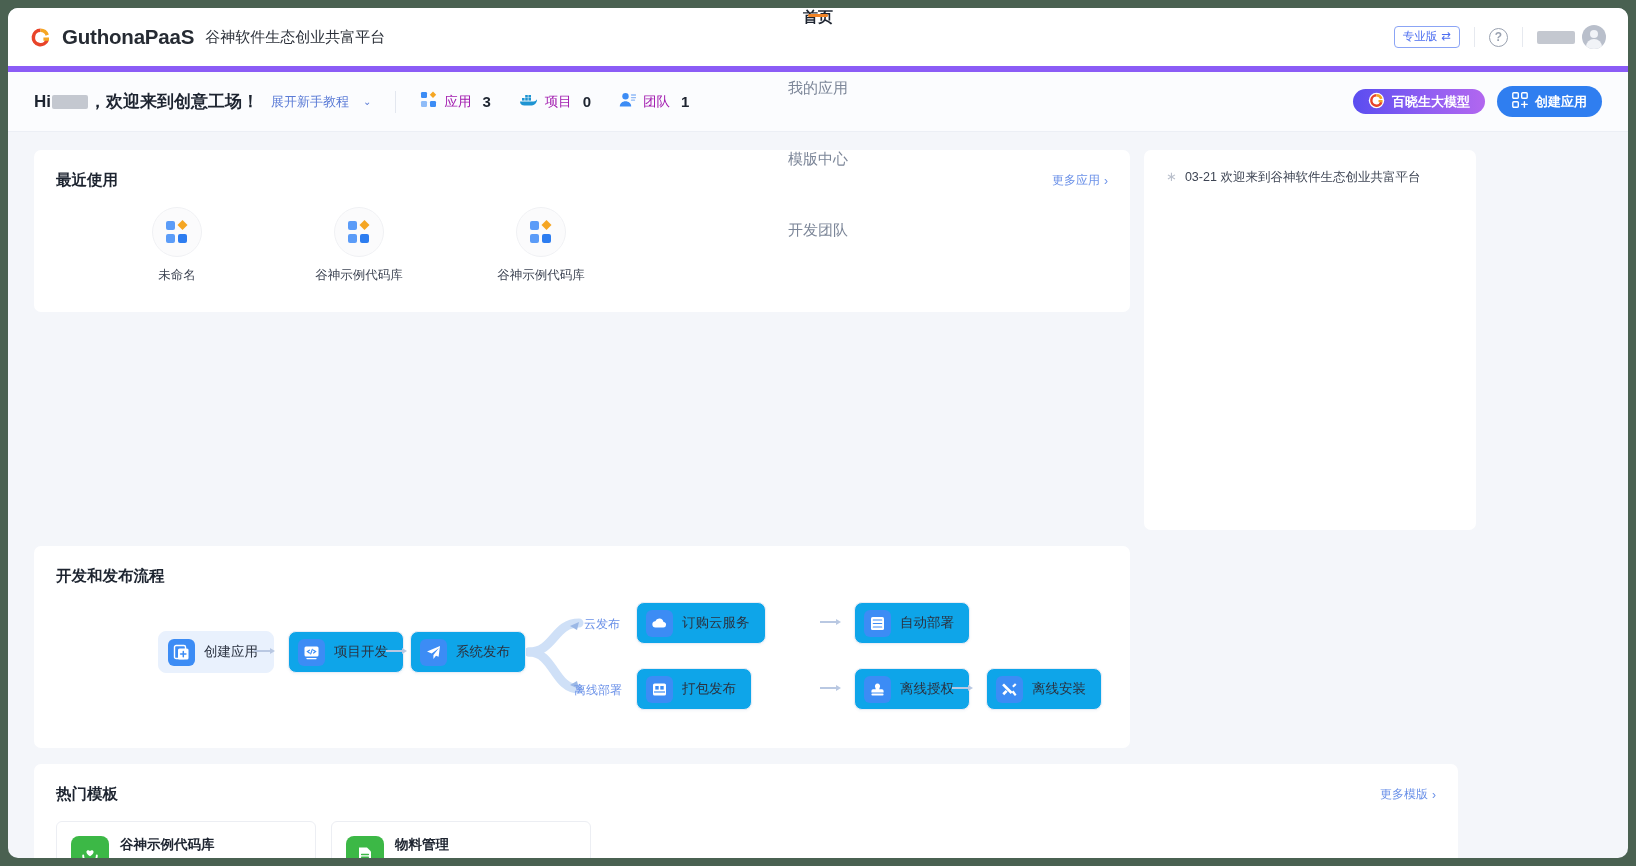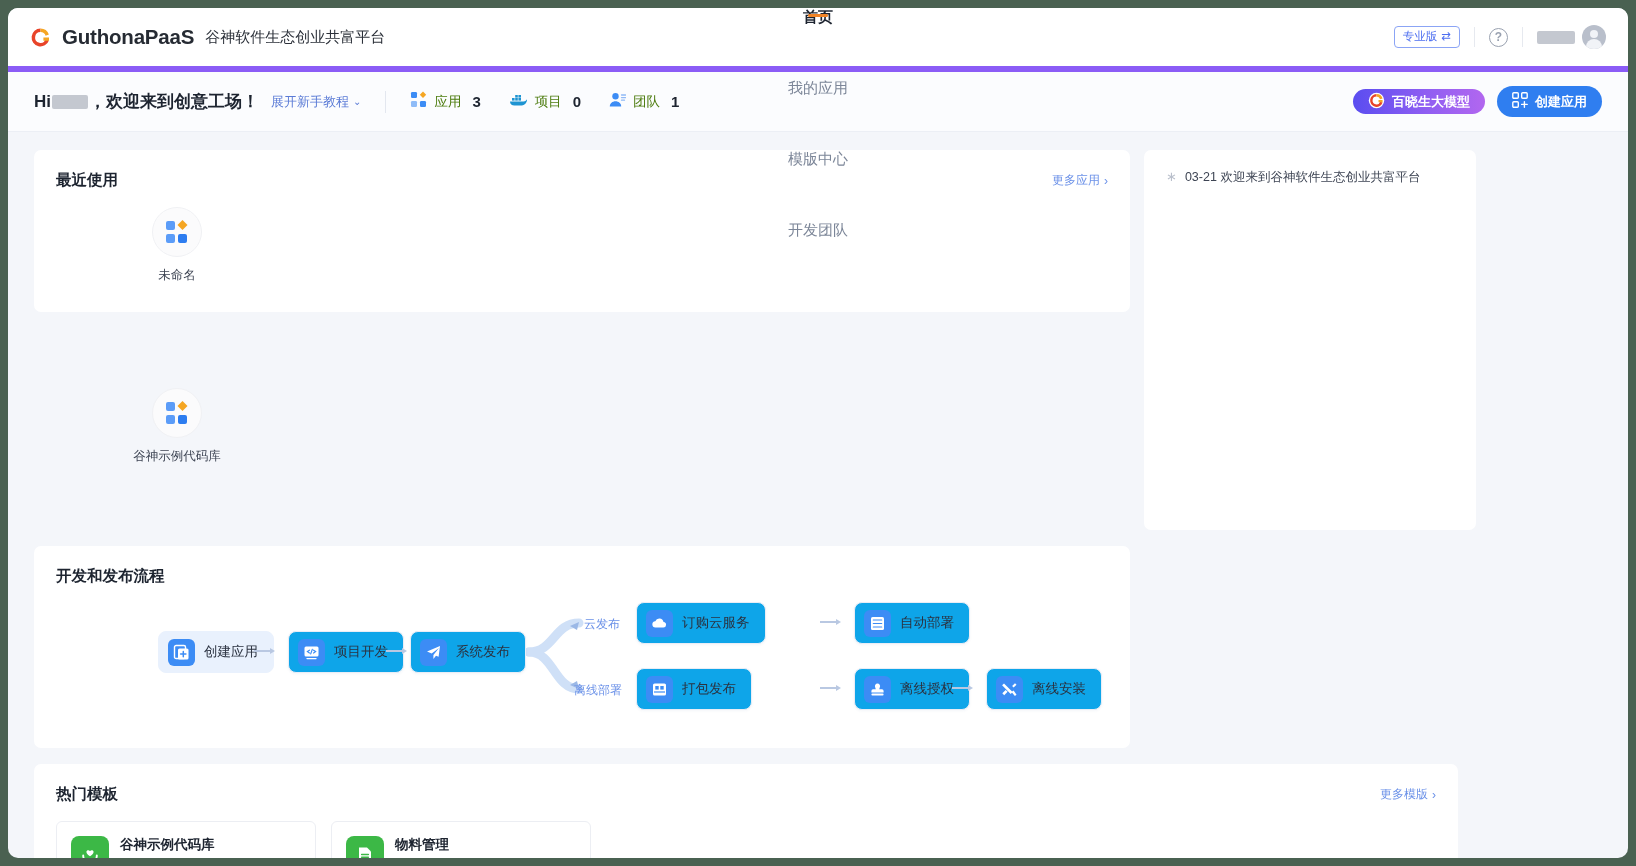--- a/index.html
+++ b/index.html
@@ -97,27 +97,27 @@
   .greet {
     font-size: 17px; font-weight: bold; color: #1d2430;
     display: flex; align-items: center;
   }
   .greet-redact {
     display: inline-block; width: 36px; height: 14px;
     background: #c4c8d0; border-radius: 2px; margin: 0 1px;
   }
   .tutorial-link {
     font-size: 13px; color: #5b7bd6; margin-left: 12px;
-    display: flex; align-items: center; gap: 4px; cursor: pointer;
+    display: flex; align-items: center; gap: 14px; cursor: pointer;
   }
   .chev { font-size: 10px; }
   .wdiv { width: 1px; height: 22px; background: #e3e7ef; margin: 0 24px; }
   .stats { display: flex; align-items: center; gap: 28px; }
   .stat { display: flex; align-items: center; gap: 7px; }
-  .stat-label { font-size: 13.5px; color: #4d7c0f; }
+  .stat-label { font-size: 13.5px; color: #a21caf; }
   .stat-num { font-size: 15px; font-weight: bold; color: #1d2430; margin-left: 4px; }
   .welcome-right { margin-left: auto; display: flex; align-items: center; gap: 12px; }
   .btn-ai {
     height: 25px; border-radius: 16px;
     background: linear-gradient(90deg, #5a4df0 0%, #8f5ef2 55%, #b267ef 100%);
     color: #fff; font-size: 13px; font-weight: bold;
     display: flex; align-items: center; gap: 7px; padding: 10px 15px;
     cursor: pointer; border: none;
   }
   .btn-create {
@@ -137,21 +137,21 @@
     display: flex; align-items: center; padding: 20px 22px 0 22px;
   }
   .card-title { font-size: 15.5px; font-weight: bold; color: #1d2430; }
   .card-more {
     margin-left: auto; font-size: 12px; color: #6b91e8;
     display: flex; align-items: center; gap: 4px; cursor: pointer;
   }
 
   
   .recent-card { width: 1096px; height: 162px; }
-  .recent-list { display: flex; padding: 16px 0 0 104px; gap: 104px; flex-direction: column; }
+  .recent-list { display: flex; padding: 16px 0 0 104px; gap: 104px; }
   .recent-item {
     width: 78px; display: flex; flex-direction: column;
     align-items: center; gap: 10px; cursor: pointer;
   }
   .recent-icon-wrap {
     width: 50px; height: 50px; border-radius: 50%;
     background: #fbfbfc; border: 1px solid #f0f1f4;
     display: flex; align-items: center; justify-content: center;
   }
   .recent-name {

